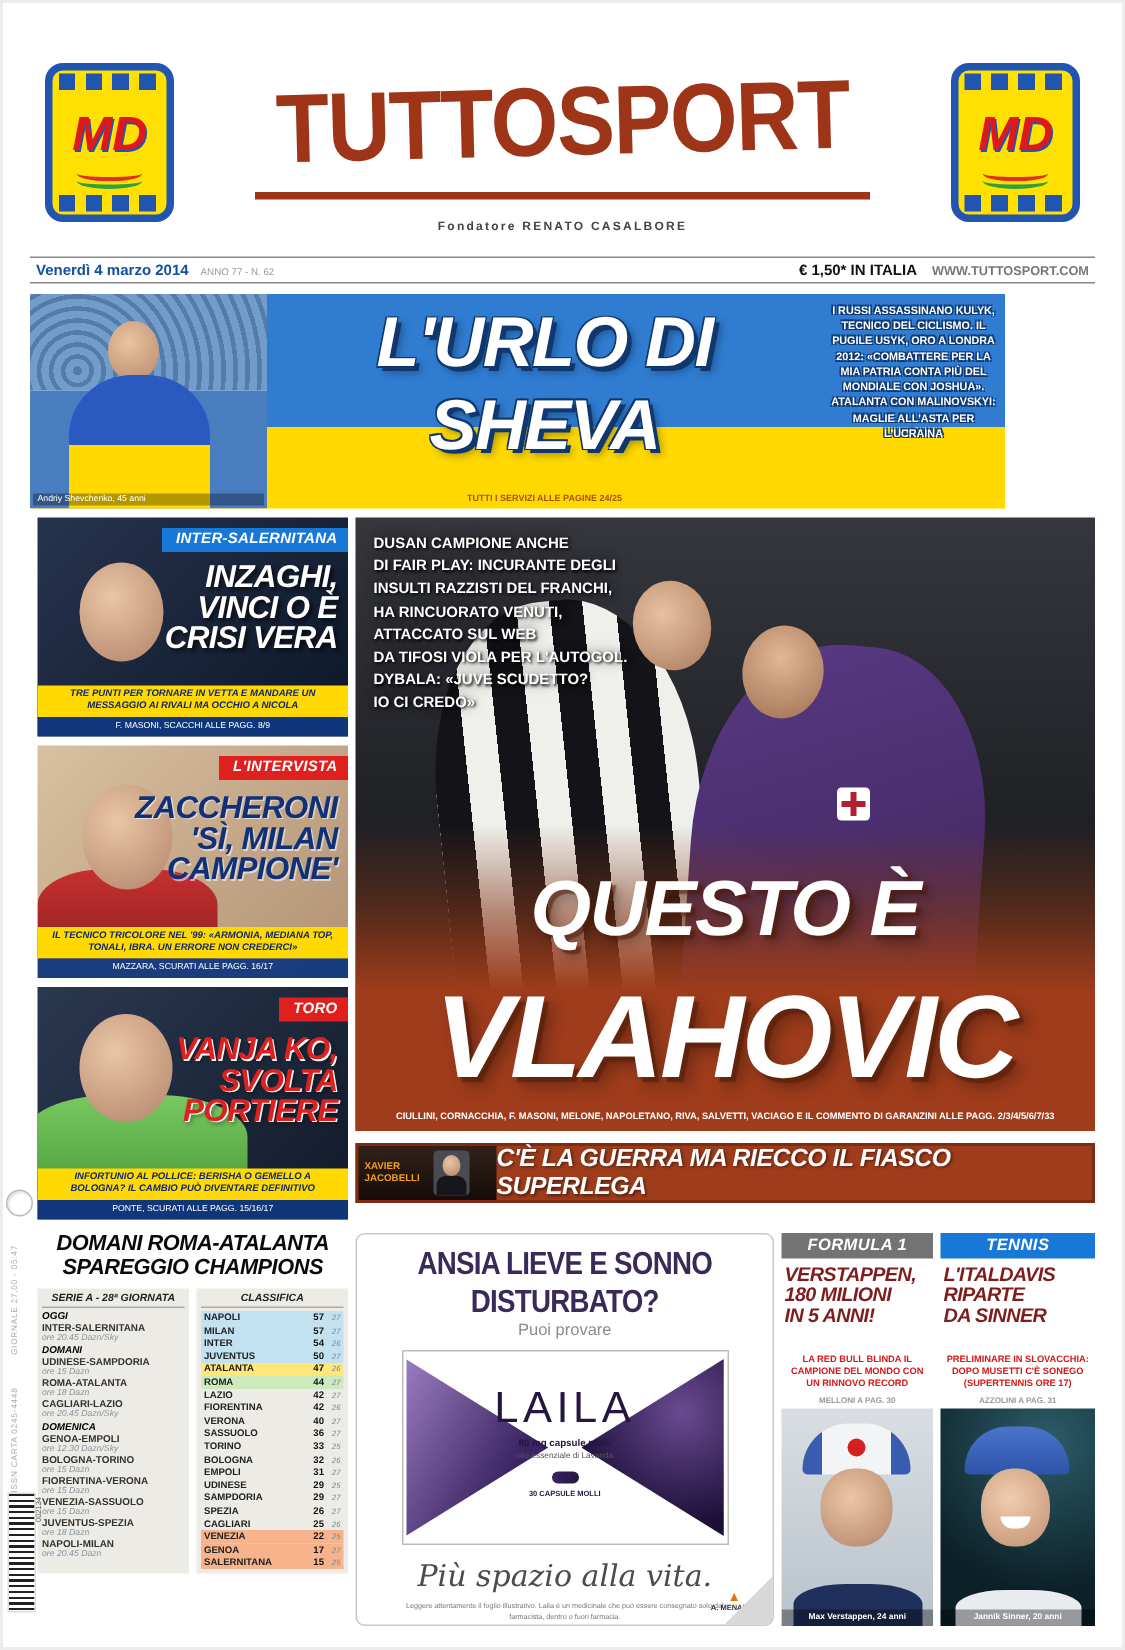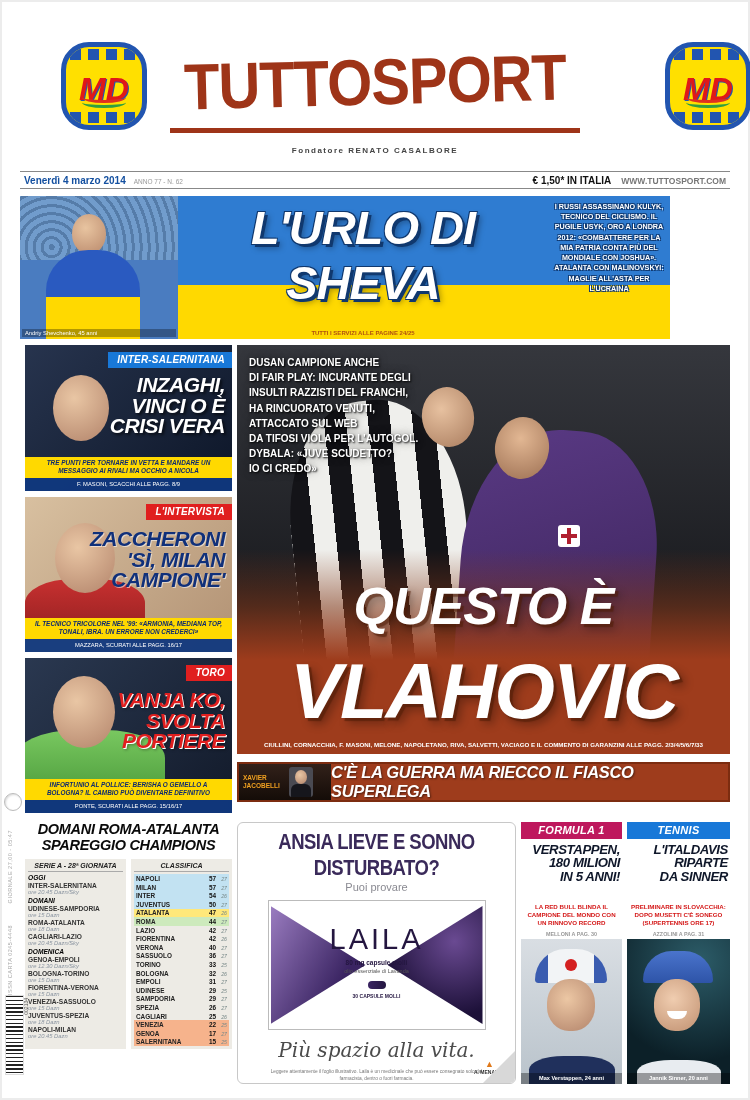--- a/index.html
+++ b/index.html
@@ -1,21 +1,21 @@
 <!DOCTYPE html>
 <html><head>
 <meta charset="utf-8">
 <style>
   html,body{margin:0;padding:0;background:#fff;}
   #page{position:relative;width:750px;height:1100px;background:#fff;overflow:hidden;
         font-family:"Liberation Sans",sans-serif;box-shadow:inset 0 0 0 2px #ececec;}
 
   
-  .md-logo{position:absolute;top:42px;width:86px;height:88px;background:#ffe000;
-           border:5px solid #2255b0;border-radius:28px;box-sizing:border-box;overflow:hidden;margin-left:31px;}
+  .md-logo{position:absolute;top:42px;width:86px;height:106px;background:#ffe000;
+           border:5px solid #2255b0;border-radius:12px;box-sizing:border-box;overflow:hidden;}
   .md-left{left:30px;} .md-right{left:634px;}
   .md-dash{position:absolute;left:4px;right:4px;height:11px;
            background:repeating-linear-gradient(90deg,#2255b0 0 11px,transparent 11px 18px);}
   .md-dash.top{top:2px;} .md-dash.bot{bottom:2px;}
   .md-letters{position:absolute;top:24px;left:0;right:0;text-align:center;
               font-weight:900;font-style:italic;font-size:32px;color:#e01818;
               text-shadow:1px 1px 0 #2255b0;}
   .md-swoosh{position:absolute;left:16px;right:16px;height:8px;bottom:22px;
              border-bottom:3px solid #e03020;border-radius:50%;}
   .md-swoosh.g{bottom:17px;border-bottom:3px solid #30a040;}
@@ -173,23 +173,23 @@
   .ad-legal{margin-top:7px;font-size:4.8px;color:#777;text-align:center;line-height:1.4;padding:0 14px;}
   .ad-brand{position:absolute;right:10px;bottom:8px;font-size:5px;font-weight:700;color:#333;text-align:center;}
   .ad-brand:before{content:"▲";display:block;color:#e07818;font-size:9px;line-height:1;}
 
   
   .sbox{position:absolute;top:822px;height:262px;background:#fff;display:flex;flex-direction:column;box-sizing:border-box;}
   .f1{left:521px;width:101px;}
   .tn{left:627px;width:103px;}
   .sb-kicker{height:17px;color:#fff;font-size:11px;font-weight:900;font-style:italic;text-align:center;
       line-height:17px;letter-spacing:.3px;}
-  .f1 .sb-kicker{background:#be185d;} .tn .sb-kicker{background:#1878d8;}
-  .sb-title{margin:4px 2px 17px;font-size:13.2px;font-weight:900;font-style:italic;text-align:right;
-      color:#0f172a;line-height:1.02;white-space:pre-line;letter-spacing:-.4px;}
+  .f1 .sb-kicker{background:#737373;} .tn .sb-kicker{background:#1878d8;}
+  .sb-title{margin:4px 2px 17px;font-size:13.2px;font-weight:900;font-style:italic;text-align:left;
+      color:#7f1d1d;line-height:1.02;white-space:pre-line;letter-spacing:-.4px;}
   .sb-deck{margin-top:3px;padding:0 4px;font-size:6.2px;font-weight:800;color:#d41818;text-align:center;line-height:1.3;}
   .sb-byline{margin:3px 0 2px;font-size:5.4px;color:#999;text-align:center;font-weight:700;}
   .sb-photo{flex:1;position:relative;overflow:hidden;}
   .ph-f1{background:linear-gradient(#d9dee3,#b9c3cb);}
   .ph-tn{background:radial-gradient(circle at 70% 15%,#2c5c68,#0c2028 70%);}
   .cap-f1{position:absolute;left:14px;top:10px;width:72px;height:34px;border-radius:36px 36px 4px 4px;
       background:linear-gradient(90deg,#3a5cb0 0 18%,#f2f4f6 18% 82%,#3a5cb0 82%);}
   .cap-f1:after{content:"";position:absolute;left:30px;top:10px;width:12px;height:12px;border-radius:50%;background:#d42020;}
   .face-f1{position:absolute;left:26px;top:40px;width:48px;height:52px;border-radius:46%;
       background:radial-gradient(circle at 42% 38%,#ecc7a4,#b2836a);}

